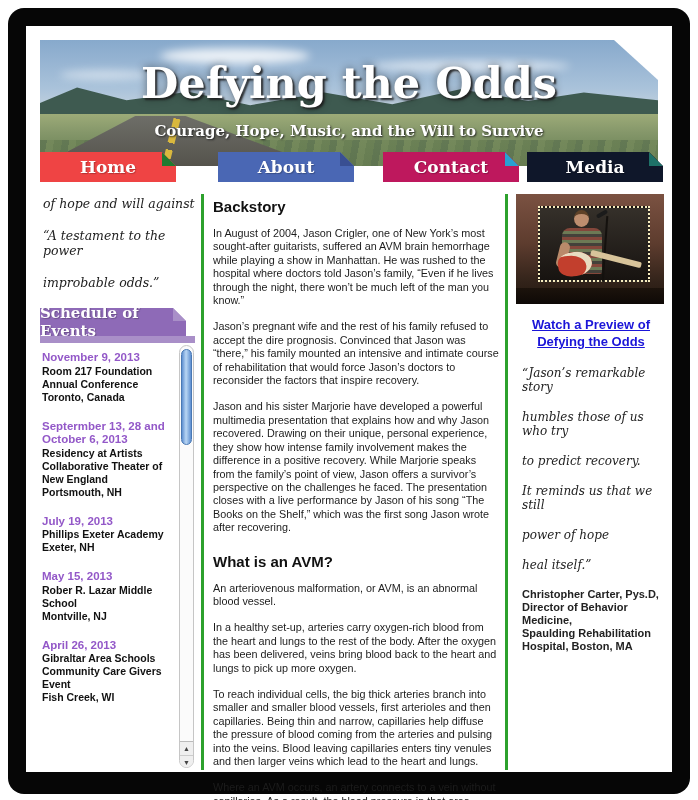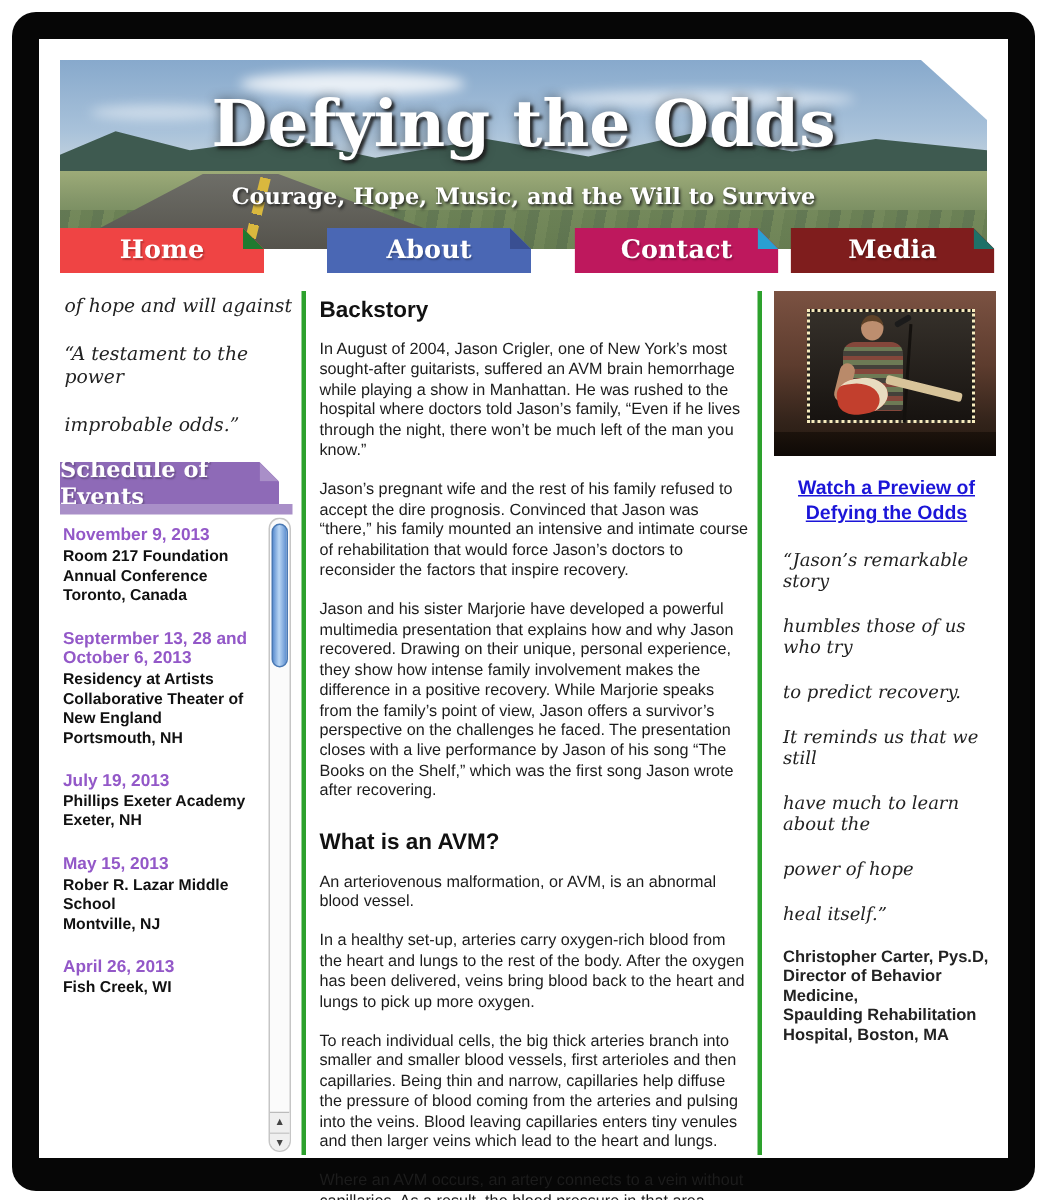--- a/index.html
+++ b/index.html
@@ -52,21 +52,21 @@
          clip-path: polygon(0 0, calc(100% - 14px) 0, 100% 14px, 100% 100%, 0 100%);
          cursor:pointer; text-shadow:1px 1px 1px rgba(0,0,0,.25); }
   .tab .fold { position:absolute; top:0; right:0; width:14px; height:14px;
          clip-path: polygon(0 0, 100% 100%, 0 100%); }
   .tab-home    { left:40px;  background:#ef4444; }
   .tab-home    .fold { background:#217a30; }
   .tab-about   { left:218px; background:#4a67b4; }
   .tab-about   .fold { background:#394f92; }
   .tab-contact { left:383px; background:#be185d; }
   .tab-contact .fold { background:#29a0d2; }
-  .tab-media   { left:527px; background:#7f1d1d; }
+  .tab-media   { left:527px; background:#0f172a; }
   .tab-media   .fold { background:#1e7168; }
   .tab.active { filter: drop-shadow(0 0 1px #f7941e) drop-shadow(0 0 1px #f7941e)
                         drop-shadow(0 0 2px #f7941e) drop-shadow(0 0 3px #f9a948); }
 
   
   .left-quote { position:absolute; left:43px; top:196px; width:152px;
          font-family:"DejaVu Serif", serif; font-style:italic; font-size:12.5px; color:#222; }
   .left-quote .qline { margin-bottom:17px; }
   .attr { font-family:"Liberation Sans", sans-serif; font-style:normal; font-weight:bold;
           font-size:11px; color:#222; line-height:13px; }
@@ -212,20 +212,21 @@
       <div class="event-venue">Phillips Exeter Academy</div>
       <div class="event-location">Exeter, NH</div>
     </div>
     <div class="event">
       <div class="event-date">May 15, 2013</div>
       <div class="event-venue">Rober R. Lazar Middle School</div>
       <div class="event-location">Montville, NJ</div>
     </div>
     <div class="event">
       <div class="event-date">April 26, 2013</div>
+      <div class="event-venue">Gibraltar Area Schools Community Care Givers Event</div>
       <div class="event-location">Fish Creek, WI</div>
     </div>
 
   </div>
   <div class="scrollbar">
     <div class="scroll-thumb"></div>
     <div class="scroll-btns">
       <div class="scroll-btn">▲</div>
       <div class="scroll-btn">▼</div>
     </div>
@@ -258,21 +259,20 @@
     <div class="guitar-neck"></div>
     <div class="guitar-body"></div>
     <div class="floor"></div>
   </div>
   <a class="video-link">Watch a Preview of Defying the Odds</a>
   <div class="right-quote">
     <div class="qline">“Jason’s remarkable story</div>
     <div class="qline">humbles those of us who try</div>
     <div class="qline">to predict recovery.</div>
     <div class="qline">It reminds us that we still</div>
-    <div class="qline">have much to learn about the</div>
     <div class="qline">power of hope</div>
     <div class="qline">heal itself.”</div>
     <div class="attr">
       <div>Christopher Carter, Pys.D,</div>
       <div>Director of Behavior Medicine,</div>
       <div>Spaulding Rehabilitation</div>
       <div>Hospital, Boston, MA</div>
     </div>
   </div>
 </div>

